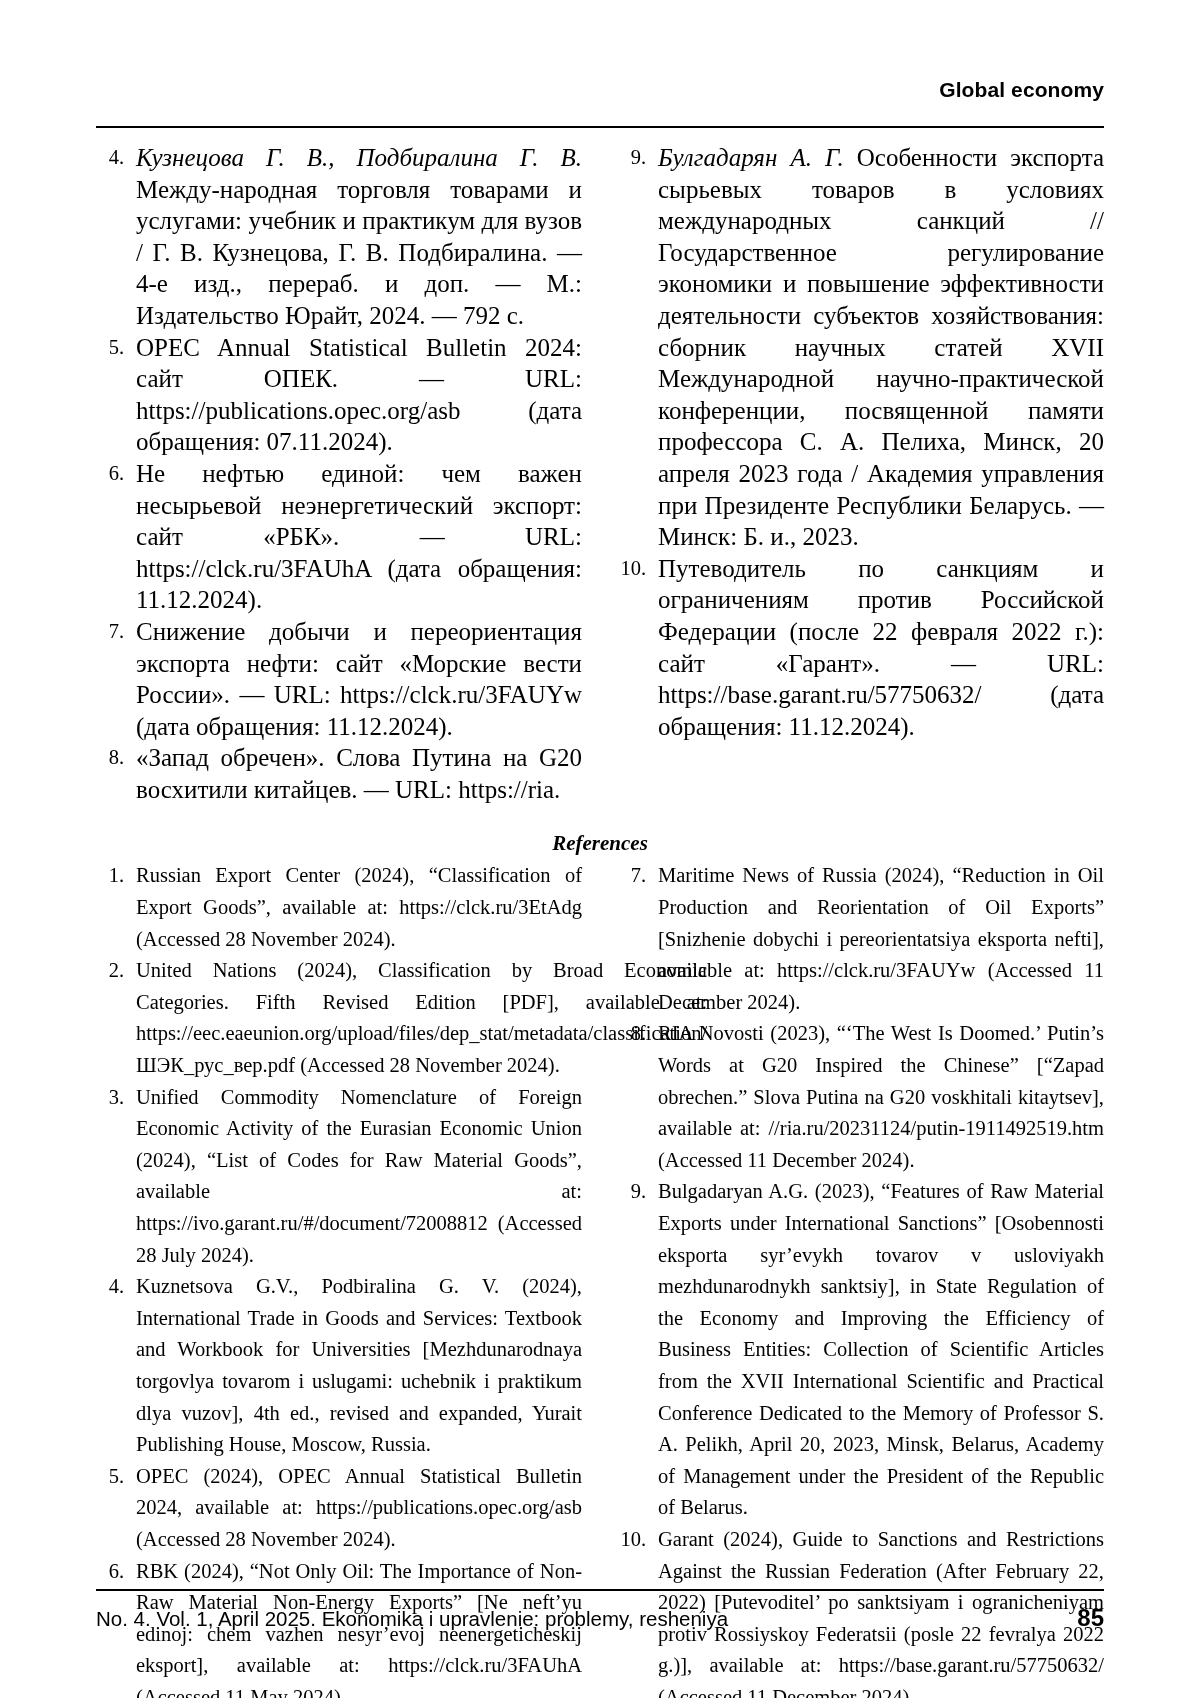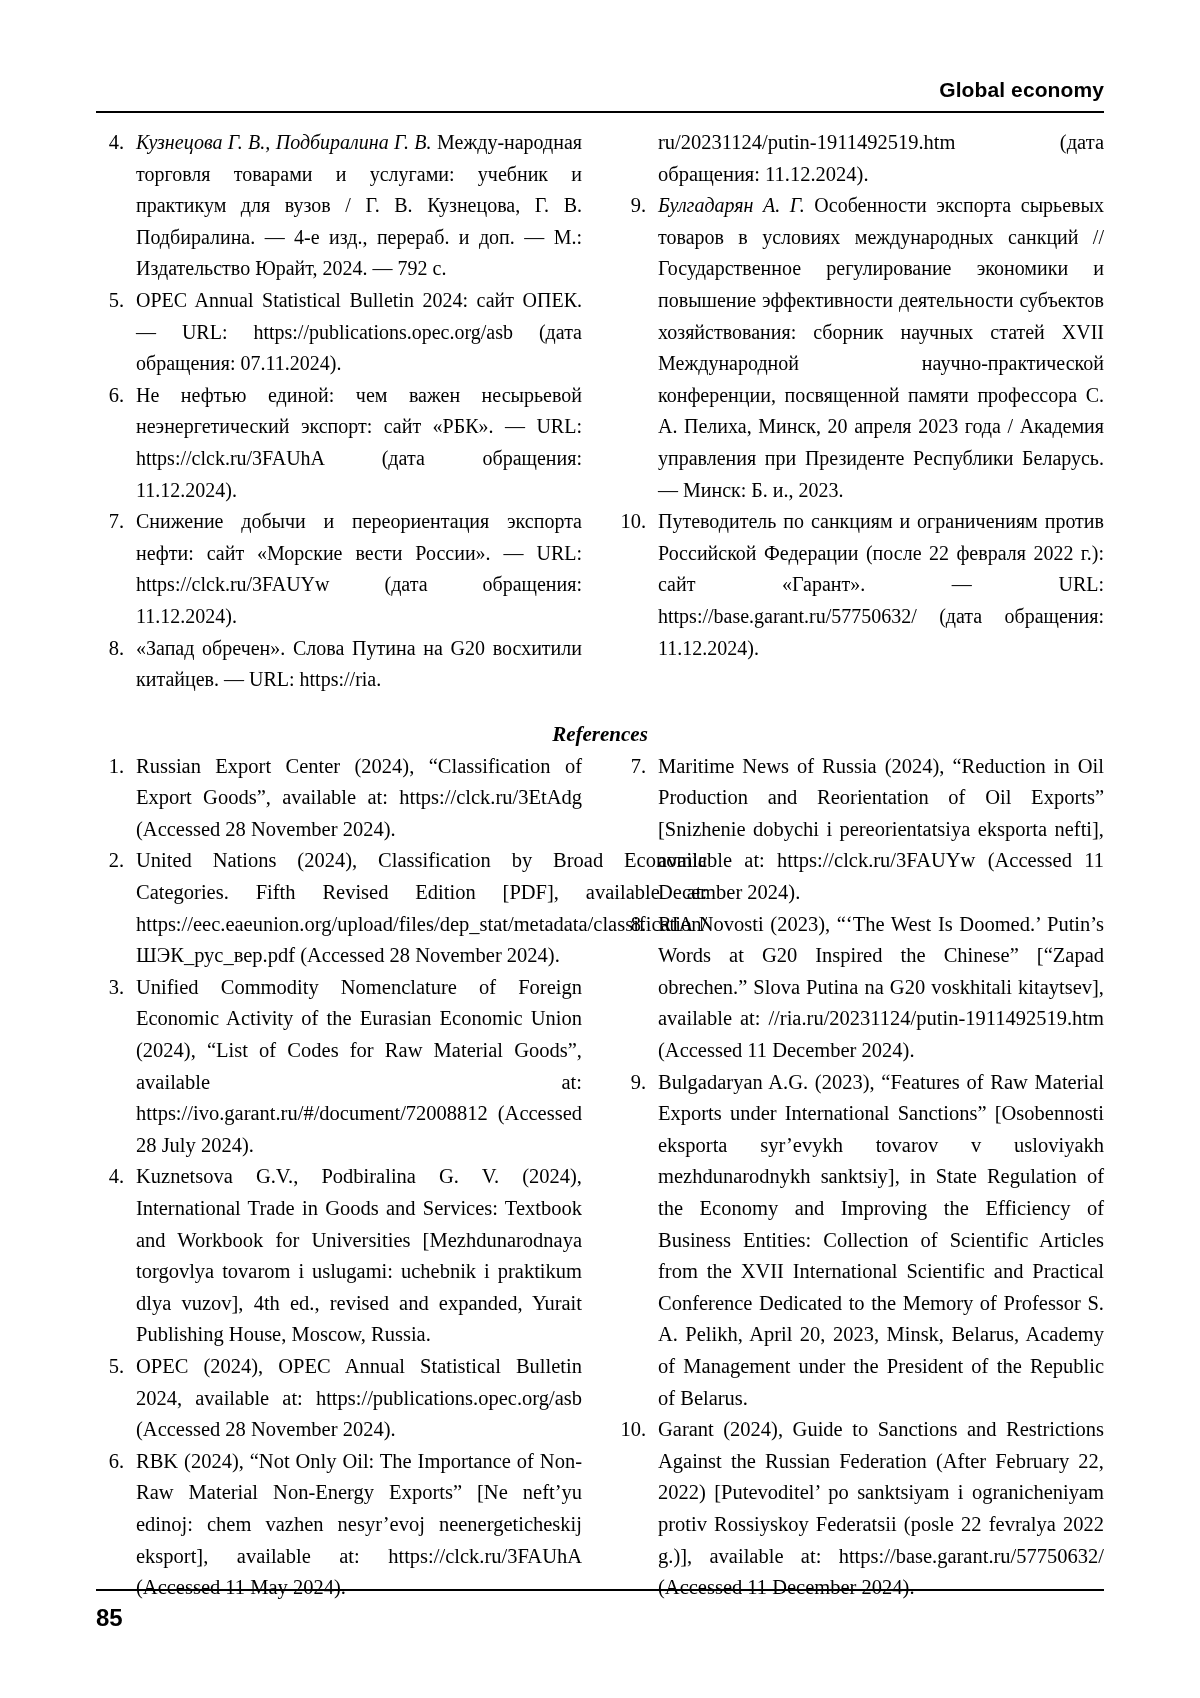--- a/index.html
+++ b/index.html
@@ -19,21 +19,21 @@
     height: 1698px;
     box-sizing: border-box;
     padding: 78px 96px 0 96px;
   }
   .header {
     text-align: right;
     font-family: "Liberation Sans", sans-serif;
     font-weight: bold;
     font-size: 21px;
     letter-spacing: 0.1px;
-    padding-bottom: 9px;
+    padding-bottom: 24px;
   }
   .rule {
     border: 0;
     border-top: 2px solid #000;
     margin: 0;
   }
   .columns {
     display: flex;
     gap: 36px;
     margin-top: 14px;
@@ -57,21 +57,21 @@
     text-align: right;
     padding-right: 12px;
     box-sizing: border-box;
     font-size: 20.5px;
     line-height: 31.6px;
   }
   .txt {
     flex: 1 1 auto;
     text-align: justify;
     text-justify: inter-word;
-    font-size: 20px;
+    font-size: 25px;
     line-height: 31.6px;
     hyphens: manual;
   }
   .txt i {
     font-style: italic;
   }
   .cont-line {
     font-size: 20.5px;
     line-height: 31.6px;
     text-align: justify;
@@ -138,21 +138,20 @@
           <span class="txt">Снижение добычи и переориентация экспорта нефти: сайт «Морские вести России». — URL: https://clck.ru/3FAUYw (дата обращения: 11.12.2024).</span>
         </li>
         <li>
           <span class="num">8.</span>
           <span class="txt">«Запад обречен». Слова Путина на G20 восхитили китайцев. — URL: https://ria.</span>
         </li>
       </ol>
     </div>
 
     <div class="col">
-      <div class="cont-line">ru/20231124/putin-1911492519.htm (дата обращения: 11.12.2024).</div>
       <ol class="reflist">
         <li>
           <span class="num">9.</span>
           <span class="txt"><i>Булгадарян А. Г.</i><span> Особенности экспорта сырьевых товаров в условиях международных санкций // Государственное регулирование экономики и повышение эффективности деятельности субъектов хозяйствования: сборник научных статей XVII Международной научно-практической конференции, посвященной памяти профессора С. А. Пелиха, Минск, 20 апреля 2023 года / Академия управления при Президенте Республики Беларусь. — Минск: Б. и., 2023.</span></span>
         </li>
         <li>
           <span class="num">10.</span>
           <span class="txt">Путеводитель по санкциям и ограничениям против Российской Федерации (после 22 февраля 2022 г.): сайт «Гарант». — URL: https://base.garant.ru/57750632/ (дата обращения: 11.12.2024).</span>
         </li>
       </ol>
@@ -212,17 +211,18 @@
           <span class="txt">Garant (2024), Guide to Sanctions and Restrictions Against the Russian Federation (After February 22, 2022) [Putevoditel’ po sanktsiyam i ogranicheniyam protiv Rossiyskoy Federatsii (posle 22 fevralya 2022 g.)], available at: https://base.garant.ru/57750632/ (Accessed 11 December 2024).</span>
         </li>
       </ol>
     </div>
 
   </div>
 
   <div class="footer">
     <hr class="rule">
     <div class="footer-row">
+      <span>No. 4. Vol. 1, April 2025. Ekonomika i upravlenie: problemy, resheniya</span>
       <span class="page-num">85</span>
     </div>
   </div>
 
 </div>
 
 </body></html>

